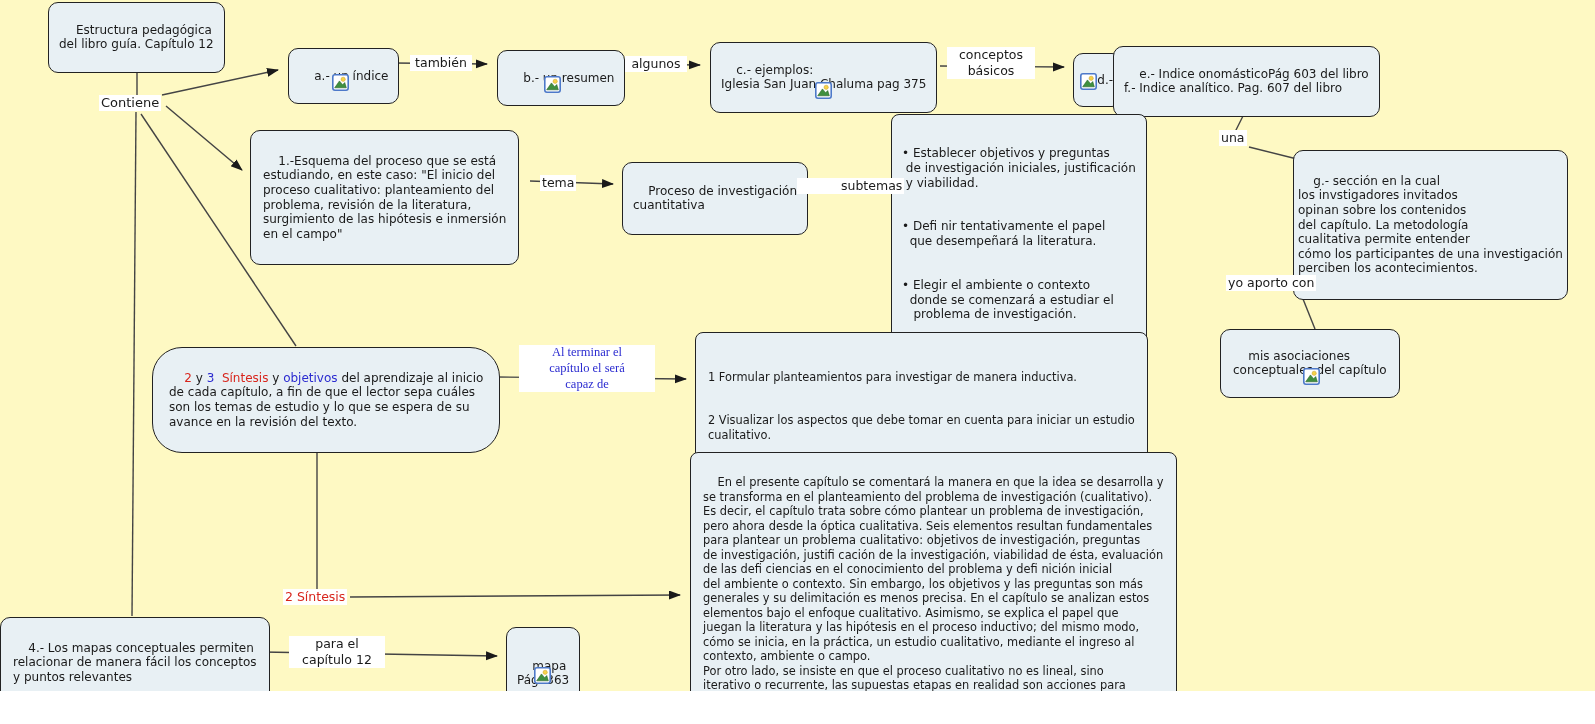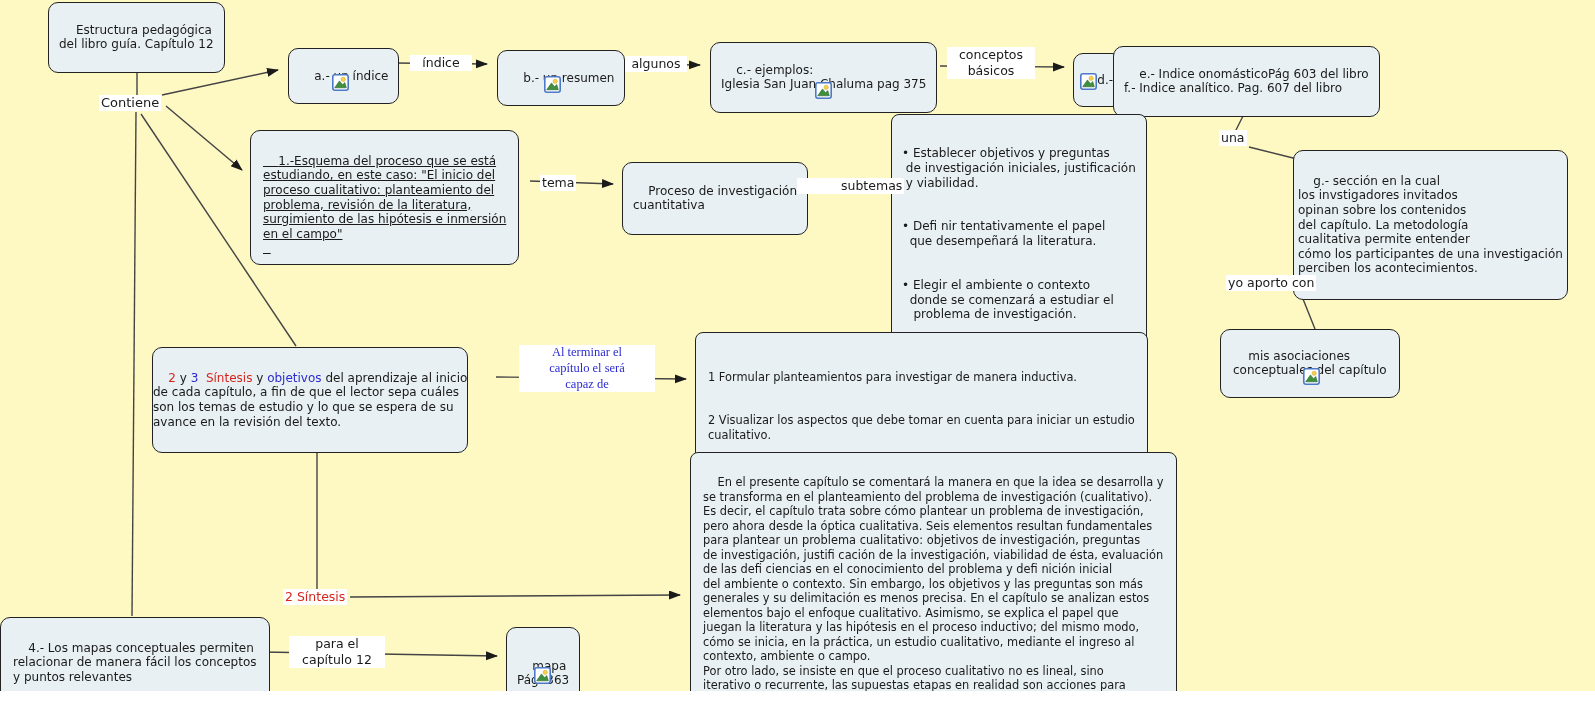--- a/index.html
+++ b/index.html
@@ -75,21 +75,21 @@
 
   <div class="node center" style="left:1073px;top:53px;padding:4px 8px;">
     <span>d.-</span>
   </div>
 
   <div class="node" style="left:1113px;top:46px;">
     <span>e.- Indice onomásticoPág 603 del libro
 f.- Indice analítico. Pag. 607 del libro</span>
   </div>
 
-  <div class="node" style="left:250px;top:130px;padding:8px 12px;text-decoration:underline;">
+  <div class="node" style="left:250px;top:130px;padding:8px 12px;">
     <span>1.-Esquema del proceso que se está
 estudiando, en este caso: "El inicio del
 proceso cualitativo: planteamiento del
 problema, revisión de la literatura,
 surgimiento de las hipótesis e inmersión
 en el campo"</span>
   </div>
 
   <div class="node" style="left:622px;top:162px;padding:6px 10px;">
     <span>Proceso de investigación
@@ -116,21 +116,21 @@
 cualitativa permite entender
 cómo los participantes de una investigación
 perciben los acontecimientos.</span>
   </div>
 
   <div class="node" style="left:1220px;top:329px;padding:4px 12px;">
     <span>mis asociaciones
 conceptuales del capítulo</span>
   </div>
 
-  <div class="node" style="left:152px;top:347px;padding:8px 0;">
+  <div class="node" style="left:152px;top:347px;padding:8px 16px;border-radius:30px;">
     <span class="red">2</span><span> y </span><span class="blue">3</span><span class="red">  Síntesis</span><span> y </span><span class="blue">objetivos</span><span> del aprendizaje al inicio
 de cada capítulo, a fin de que el lector sepa cuáles
 son los temas de estudio y lo que se espera de su
 avance en la revisión del texto.</span>
   </div>
 
   <div class="node small" style="left:695px;top:332px;padding:8px 12px;border-radius:8px;">
     <div>1 Formular planteamientos para investigar de manera inductiva.</div>
     <div>2 Visualizar los aspectos que debe tomar en cuenta para iniciar un estudio
 cualitativo.</div>
@@ -164,21 +164,21 @@
 relacionar de manera fácil los conceptos
 y puntos relevantes</span>
   </div>
 
   <div class="node" style="left:506px;top:627px;padding:16px 10px;">
     <span>mapa
 Pág. 363</span>
   </div>
 
   <span class="lbl" style="left:99px;top:95px;font-size:13px;text-align:center;">Contiene</span>
-  <span class="lbl center" style="left:410px;top:55px;width:58px;">índice</span>
+  <span class="lbl center" style="left:410px;top:55px;width:58px;">también</span>
   <span class="lbl center" style="left:625px;top:56px;width:58px;">algunos</span>
   <span class="lbl center" style="left:947px;top:47px;width:84px;">conceptos
 básicos</span>
   <span class="lbl" style="left:1219px;top:130px;">una</span>
   <span class="lbl" style="left:540px;top:175px;">tema</span>
   <span class="lbl" style="left:797px;top:178px;padding-left:44px;">subtemas</span>
   <span class="lbl" style="left:1226px;top:275px;">yo aporto con</span>
   <span class="lbl center blue" style="left:519px;top:345px;width:132px;font-family:Liberation Serif, serif;">Al terminar el
 capítulo el será
 capaz de</span>

